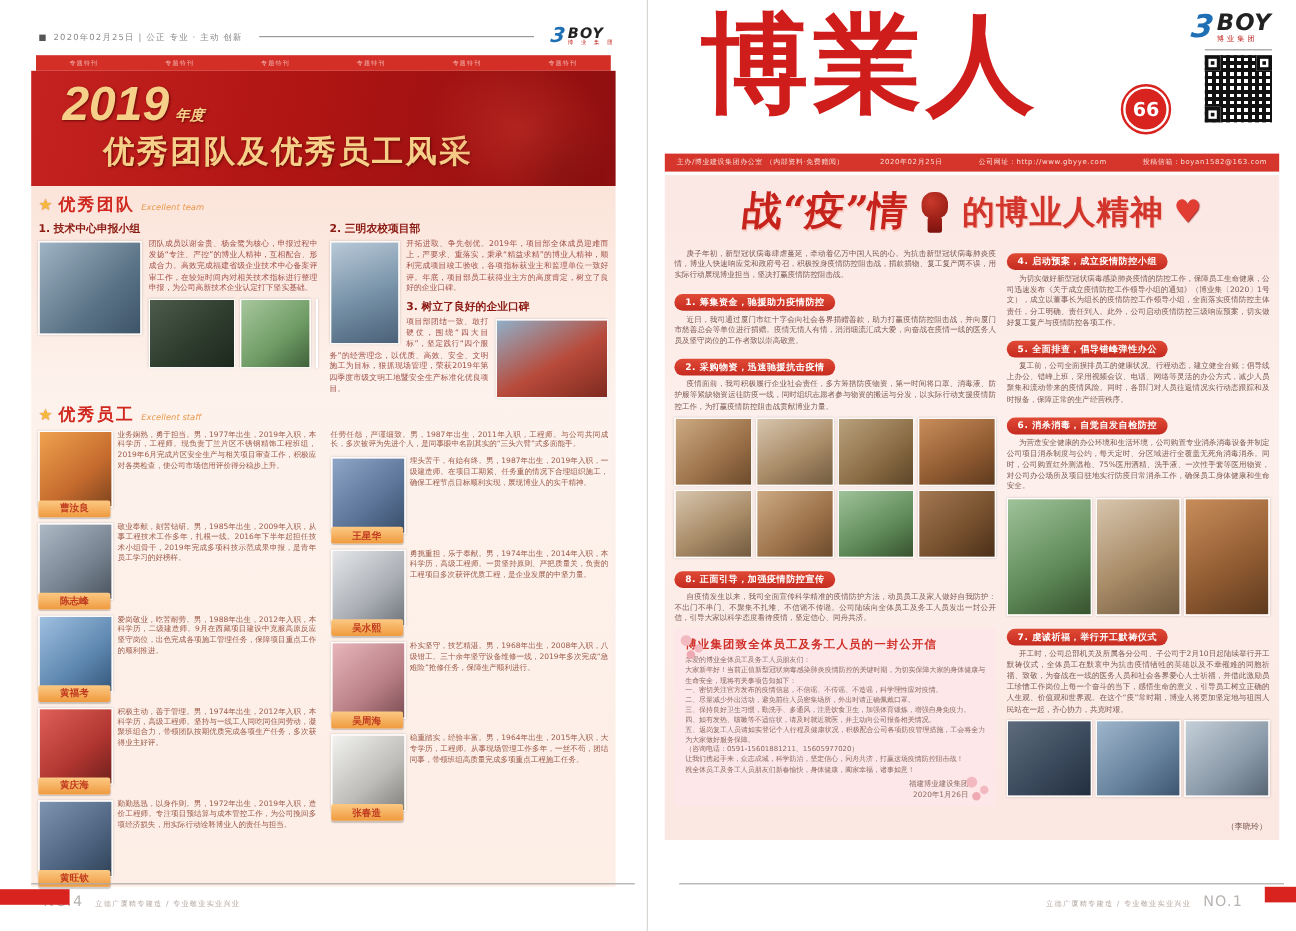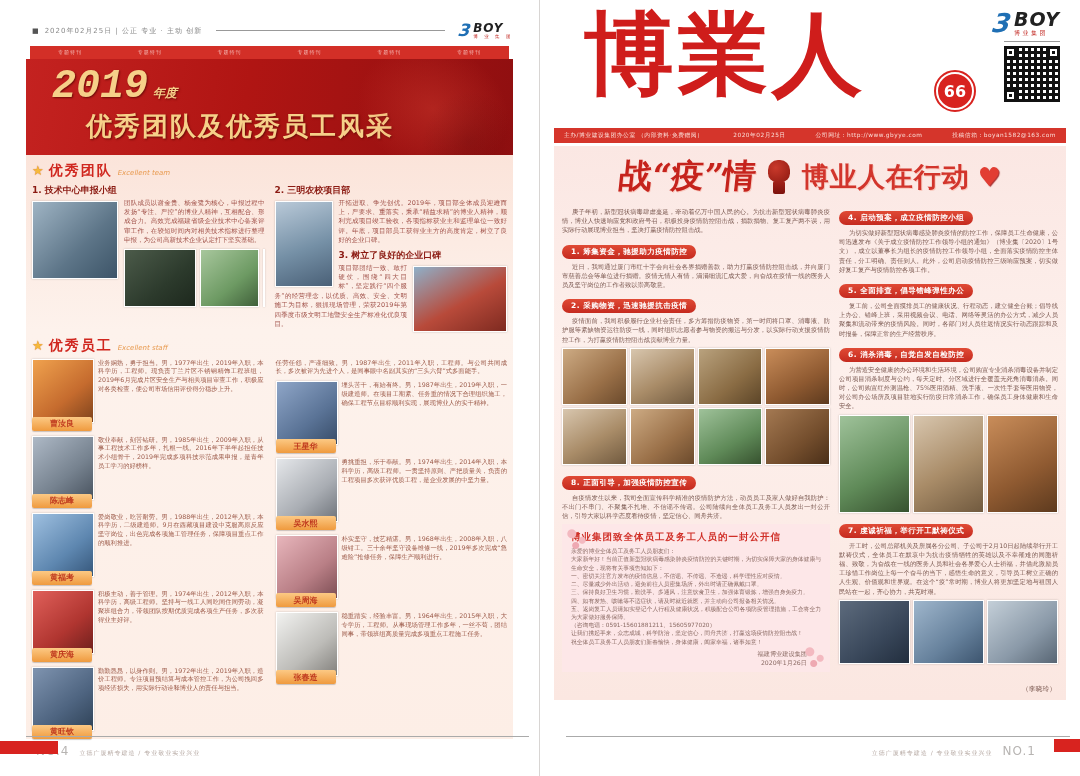--- a/index.html
+++ b/index.html
@@ -18,21 +18,21 @@
   .lp-rule{flex:1;height:1px;background:#999;margin:0 8px;}
   .boylogo{display:flex;align-items:flex-start;gap:2px;}
   .boy3{font-style:italic;font-weight:bold;color:#1f6fb4;font-size:17px;line-height:1;transform:skewX(-8deg);}
   .boytxt{display:flex;flex-direction:column;line-height:1;}
   .boyword{font-weight:bold;color:#222;font-size:12px;letter-spacing:1px;font-style:italic;}
   .boysub{font-size:4.5px;color:#c0221c;letter-spacing:2.5px;margin-top:1px;}
   .tabstrip{display:flex;background:#d32f27;margin:2px 30px 0 30px;height:13px;align-items:center;justify-content:space-around;}
   .tabstrip span{font-size:5px;color:#f4b9b4;letter-spacing:1px;}
   .banner{margin:0 26px;height:96px;background:linear-gradient(100deg,#c42220 0%,#b01513 45%,#8f0f10 100%);position:relative;overflow:hidden;padding:8px 0 0 26px;box-sizing:border-box;}
   .banner:before{content:"";position:absolute;right:-30px;top:-40px;width:220px;height:180px;background:radial-gradient(closest-side,#e04a3a55,#0000 70%),radial-gradient(closest-side at 70% 60%,#70090a88,#0000 70%);transform:rotate(20deg);}
-  .ban-year{font-family:Liberation Mono, monospace;font-style:italic;font-weight:bold;font-size:40px;color:#f6d089;line-height:1;text-shadow:1px 1px 2px #6d0b08;}
+  .ban-year{font-family:Liberation Sans, sans-serif;font-style:italic;font-weight:bold;font-size:40px;color:#f6d089;line-height:1;text-shadow:1px 1px 2px #6d0b08;}
   .ban-yr-small{font-size:12px;}
   .ban-title{font-size:26px;font-weight:bold;color:#f6d089;letter-spacing:2px;margin:2px 0 0 34px;text-shadow:1px 1px 2px #6d0b08;}
   .lp-body{background:linear-gradient(#fbe4da,#fdf2ec 30%,#fdeee6);margin:0 26px;padding:4px 0 0 0;}
   .sec-hd{display:flex;align-items:baseline;gap:5px;padding:3px 0 2px 6px;}
   .star{color:#f5b93c;font-size:13px;text-shadow:0 0 1px #c2571c;}
   .sec-title{font-size:14px;font-weight:bold;color:#d0271f;letter-spacing:2px;}
   .sec-sub{font-size:7px;color:#e89a4f;font-style:italic;}
   .teams{display:flex;gap:10px;padding:0 6px;max-height:152px;overflow:hidden;}
   .tcol{flex:1;min-width:0;}
   .t-hd{font-size:9px;font-weight:bold;color:#8b1a12;margin:2px 0;}
@@ -289,21 +289,21 @@
       <span>主办/博业建设集团办公室 （内部资料·免费赠阅）</span>
       <span>2020年02月25日</span>
       <span>公司网址：http://www.gbyye.com</span>
       <span>投稿信箱：boyan1582@163.com</span>
     </div>
 
     <div class="rp-content">
       <div class="headline">
         <span class="hl1">战“疫”情</span>
         <span class="fist"></span>
-        <span class="hl2">博业人在行动</span>
+        <span class="hl2">的博业人精神</span>
         <span class="heart">♥</span>
       </div>
 
       <div class="rcols">
 
         <div class="rleft">
           <div class="para">庚子年初，新型冠状病毒肆虐蔓延，牵动着亿万中国人民的心。为抗击新型冠状病毒肺炎疫情，博业人快速响应党和政府号召，积极投身疫情防控阻击战，捐款捐物、复工复产两不误，用实际行动展现博业担当，坚决打赢疫情防控阻击战。</div>
 
           <div class="pill">1. 筹集资金，驰援助力疫情防控</div>
           <div class="para">近日，我司通过厦门市红十字会向社会各界捐赠善款，助力打赢疫情防控阻击战，并向厦门市慈善总会等单位进行捐赠。疫情无情人有情，涓涓细流汇成大爱，向奋战在疫情一线的医务人员及坚守岗位的工作者致以崇高敬意。</div>

